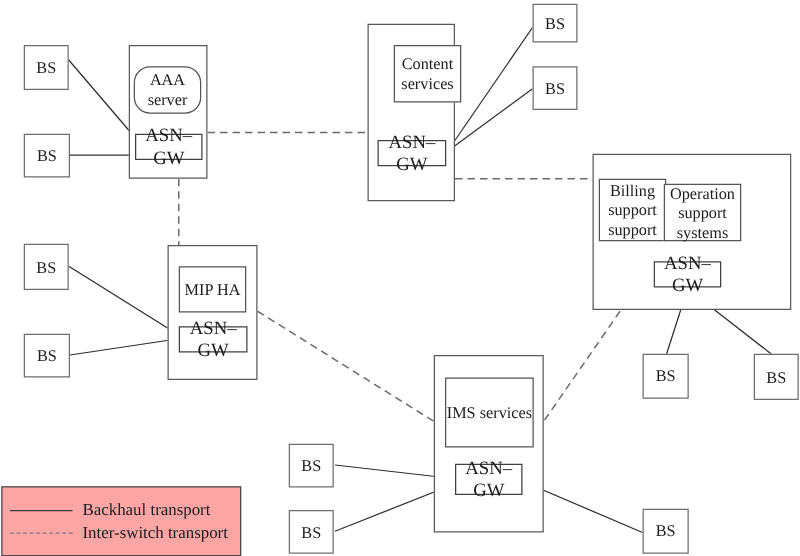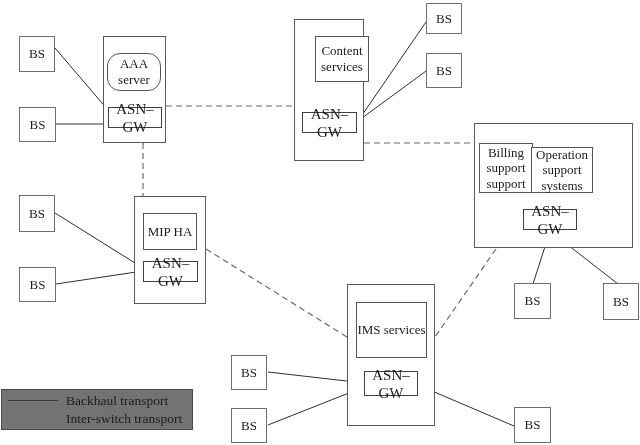--- a/index.html
+++ b/index.html
@@ -28,24 +28,24 @@
     position:absolute;
     background:#ffffff;
     border:1px solid #5a5a5a;
     box-sizing:border-box;
   }
   .bs{border-color:#6e6e6e;font-size:13px;}
   .gw{font-size:15px;letter-spacing:0;font-family:Liberation Serif, serif;}
   .inner{border-color:#555555;}
   .legend{
     position:absolute;
-    left:1px;top:389px;width:192px;height:41px;
+    left:1px;top:389px;width:192px;height:56px;
     border:1px solid #4a4a4a;
     box-sizing:border-box;
-    background:#737373;
+    background:#fca5a5;
     display:flex;
     flex-direction:column;
     justify-content:center;
     gap:2px;
     padding:2px 4px 2px 6px;
     font-size:13.5px;
   }
   .legend-row{display:flex;align-items:center;gap:8px;}
   .legend-sample{width:50px;height:0;flex:0 0 50px;}
   .sample-solid{border-top:1px solid #3a3a3a;}

